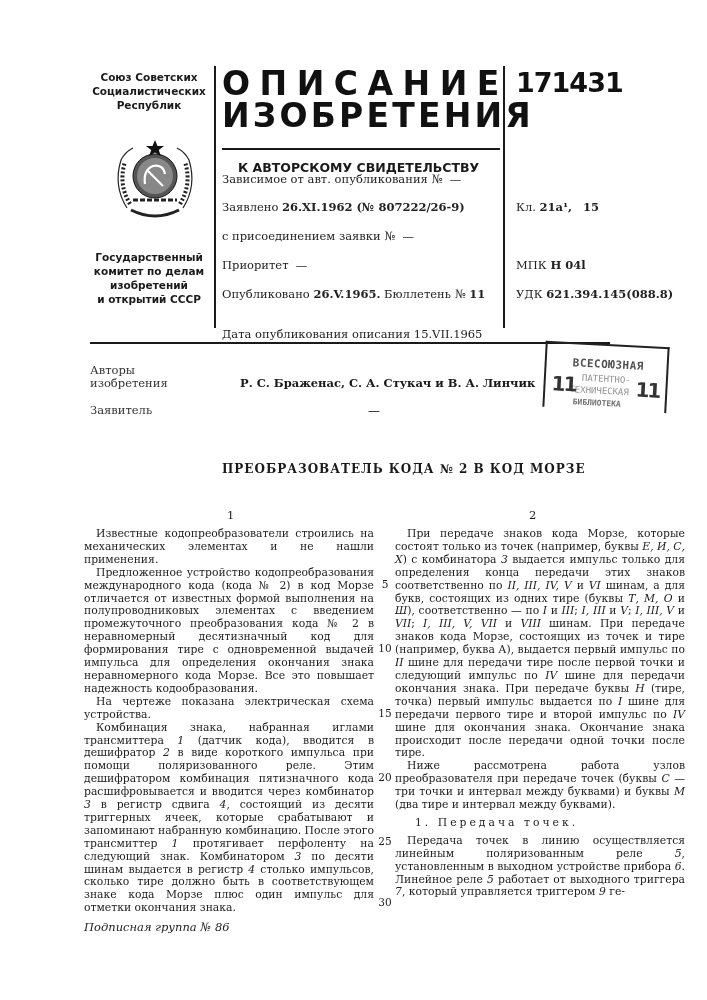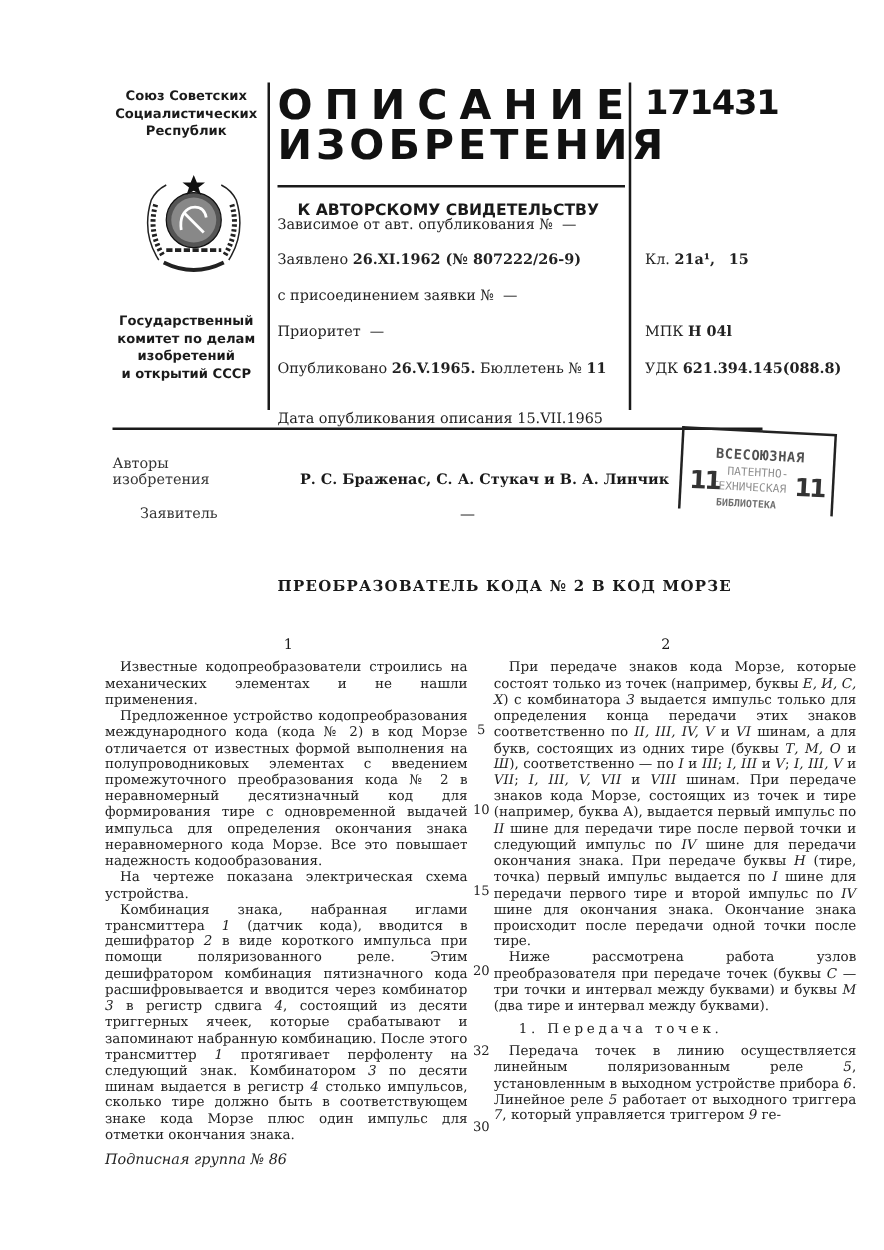--- a/index.html
+++ b/index.html
@@ -146,21 +146,21 @@
 <div class="abs cls" style="top:287px;">
   <span>УДК</span>
   <b>621.394.145(088.8)</b>
 </div>
 
 <div class="abs hrule"></div>
 
 <div class="abs lbl" style="top:364px;">Авторы</div>
 <div class="abs lbl" style="top:377px;">изобретения</div>
 <div class="abs authors">Р. С. Браженас, С. А. Стукач и В. А. Линчик</div>
-<div class="abs lbl" style="top:404px;margin-left:22px;">Заявитель</div>
+<div class="abs lbl" style="top:404px;">Заявитель</div>
 <div class="abs dash">—</div>
 
 <div class="abs stamp">
   <span class="s1">ВСЕСОЮЗНАЯ</span>
   <span class="s2">ПАТЕНТНО-</span>
   <span class="s3">ТЕХНИЧЕСКАЯ</span>
   <span class="s4">БИБЛИОТЕКА</span>
   <span class="n1">11</span>
   <span class="n2">11</span>
 </div>
@@ -173,21 +173,21 @@
   <p>Известные кодопреобразователи строились на механических элементах и не нашли применения.</p>
   <p>Предложенное устройство кодопреобразования международного кода (кода № 2) в код Морзе отличается от известных формой выполнения на полупроводниковых элементах с введением промежуточного преобразования кода № 2 в неравномерный десятизначный код для формирования тире с одновременной выдачей импульса для определения окончания знака неравномерного кода Морзе. Все это повышает надежность кодообразования.</p>
   <p>На чертеже показана электрическая схема устройства.</p>
   <p>Комбинация знака, набранная иглами трансмиттера <i>1</i> (датчик кода), вводится в дешифратор <i>2</i> в виде короткого импульса при помощи поляризованного реле. Этим дешифратором комбинация пятизначного кода расшифровывается и вводится через комбинатор <i>3</i> в регистр сдвига <i>4</i>, состоящий из десяти триггерных ячеек, которые срабатывают и запоминают набранную комбинацию. После этого трансмиттер <i>1</i> протягивает перфоленту на следующий знак. Комбинатором <i>3</i> по десяти шинам выдается в регистр <i>4</i> столько импульсов, сколько тире должно быть в соответствующем знаке кода Морзе плюс один импульс для отметки окончания знака.</p>
 </div>
 
 <div class="abs linenum" style="top:578px;">5</div>
 <div class="abs linenum" style="top:642px;">10</div>
 <div class="abs linenum" style="top:707px;">15</div>
 <div class="abs linenum" style="top:771px;">20</div>
-<div class="abs linenum" style="top:835px;">32</div>
+<div class="abs linenum" style="top:835px;">25</div>
 <div class="abs linenum" style="top:896px;">30</div>
 
 <div class="abs col col2">
   <p>При передаче знаков кода Морзе, которые состоят только из точек (например, буквы <i>Е, И, С, Х</i>) с комбинатора <i>3</i> выдается импульс только для определения конца передачи этих знаков соответственно по <i>II, III, IV, V</i> и <i>VI</i> шинам, а для букв, состоящих из одних тире (буквы <i>Т, М, О</i> и <i>Ш</i>), соответственно — по <i>I</i> и <i>III</i>; <i>I, III</i> и <i>V</i>; <i>I, III, V</i> и <i>VII</i>; <i>I, III, V, VII</i> и <i>VIII</i> шинам. При передаче знаков кода Морзе, состоящих из точек и тире (например, буква А), выдается первый импульс по <i>II</i> шине для передачи тире после первой точки и следующий импульс по <i>IV</i> шине для передачи окончания знака. При передаче буквы <i>Н</i> (тире, точка) первый импульс выдается по <i>I</i> шине для передачи первого тире и второй импульс по <i>IV</i> шине для окончания знака. Окончание знака происходит после передачи одной точки после тире.</p>
   <p>Ниже рассмотрена работа узлов преобразователя при передаче точек (буквы <i>С</i> — три точки и интервал между буквами) и буквы <i>М</i> (два тире и интервал между буквами).</p>
   <p class="spaced">1. Передача точек.</p>
   <p>Передача точек в линию осуществляется линейным поляризованным реле <i>5</i>, установленным в выходном устройстве прибора <i>6</i>. Линейное реле <i>5</i> работает от выходного триггера <i>7</i>, который управляется триггером <i>9</i> ге-</p>
 </div>
 
 <div class="abs footer">Подписная группа № 86</div>

